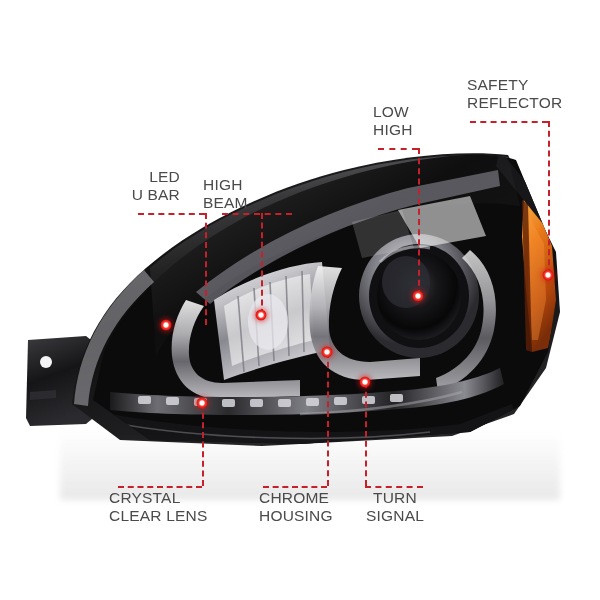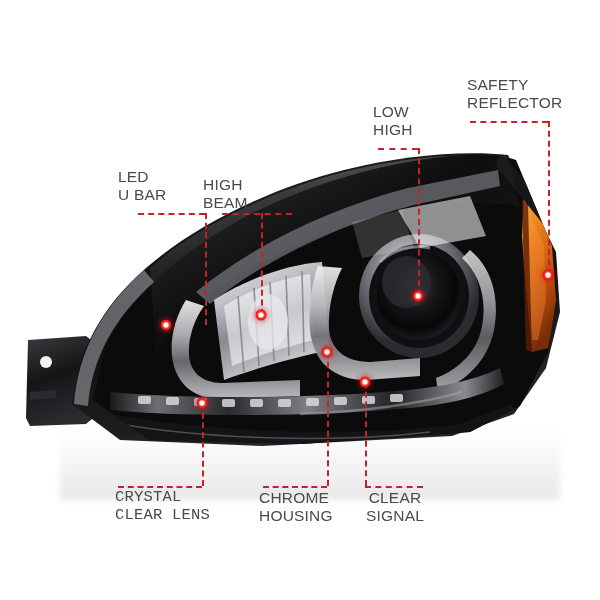--- a/index.html
+++ b/index.html
@@ -3,21 +3,21 @@
 <meta charset="utf-8">
 <style>
   html,body{margin:0;padding:0;background:#ffffff;}
   body{width:600px;height:600px;overflow:hidden;
        font-family:"Liberation Sans","DejaVu Sans",sans-serif;}
   #stage{position:relative;width:600px;height:600px;background:#fff;}
 
   
   .callout{position:absolute;color:#4a4a4a;font-size:15.5px;line-height:17.5px;
            letter-spacing:.2px;white-space:pre;font-weight:400;}
-  .callout.r{}
+  .callout.r{text-align:right;}
   .callout.c{text-align:center;}
 
   
   .lead-h,.lead-v{position:absolute;}
   .lead-h{height:0;border-top:2px dashed #C8202A;}
   .lead-v{width:0;border-left:2px dashed #C8202A;}
 
   
   .dot{position:absolute;width:11px;height:11px;border-radius:50%;
        background:radial-gradient(circle at 50% 50%,#fff 0 26%,#ff3b2e 42%,#cf1010 70%,rgba(190,10,10,.35) 100%);
@@ -226,30 +226,30 @@
       <div class="callout" style="left: 373px; top: 103px; width: 66px;">LOW
 HIGH</div>
       <div class="lead-h" style="left: 378px; top: 148px; width: 40px;"></div>
       <div class="lead-v" style="left: 418px; top: 148px; height: 148px;"></div>
       <div class="dot" style="left: 418px; top: 296px;"></div>
       <div class="callout" style="left: 467px; top: 76px; width: 112px;">SAFETY
 REFLECTOR</div>
       <div class="lead-h" style="left: 470px; top: 121px; width: 78px;"></div>
       <div class="lead-v" style="left: 548px; top: 121px; height: 154px;"></div>
       <div class="dot" style="left: 548px; top: 275px;"></div>
-      <div class="callout" style="left: 115px; top: 489px; width: 108px; font-family: Liberation Mono, monospace;">CRYSTAL
+      <div class="callout" style="left: 109px; top: 489px; width: 108px;">CRYSTAL
 CLEAR LENS</div>
       <div class="lead-h" style="left: 118px; top: 486px; width: 84px;"></div>
       <div class="lead-v" style="left: 202px; top: 403px; height: 83px;"></div>
       <div class="dot" style="left: 202px; top: 403px;"></div>
       <div class="callout" style="left: 259px; top: 489px; width: 92px;">CHROME
 HOUSING</div>
       <div class="lead-h" style="left: 263px; top: 486px; width: 64px;"></div>
       <div class="lead-v" style="left: 327px; top: 352px; height: 134px;"></div>
       <div class="dot" style="left: 327px; top: 352px;"></div>
-      <div class="callout c" style="left: 358px; top: 489px; width: 74px;">CLEAR
+      <div class="callout c" style="left: 358px; top: 489px; width: 74px;">TURN
 SIGNAL</div>
       <div class="lead-h" style="left: 365px; top: 486px; width: 58px;"></div>
       <div class="lead-v" style="left: 365px; top: 382px; height: 104px;"></div>
       <div class="dot" style="left: 365px; top: 382px;"></div>
     </div>
 
 </div>
 
 </body></html>

